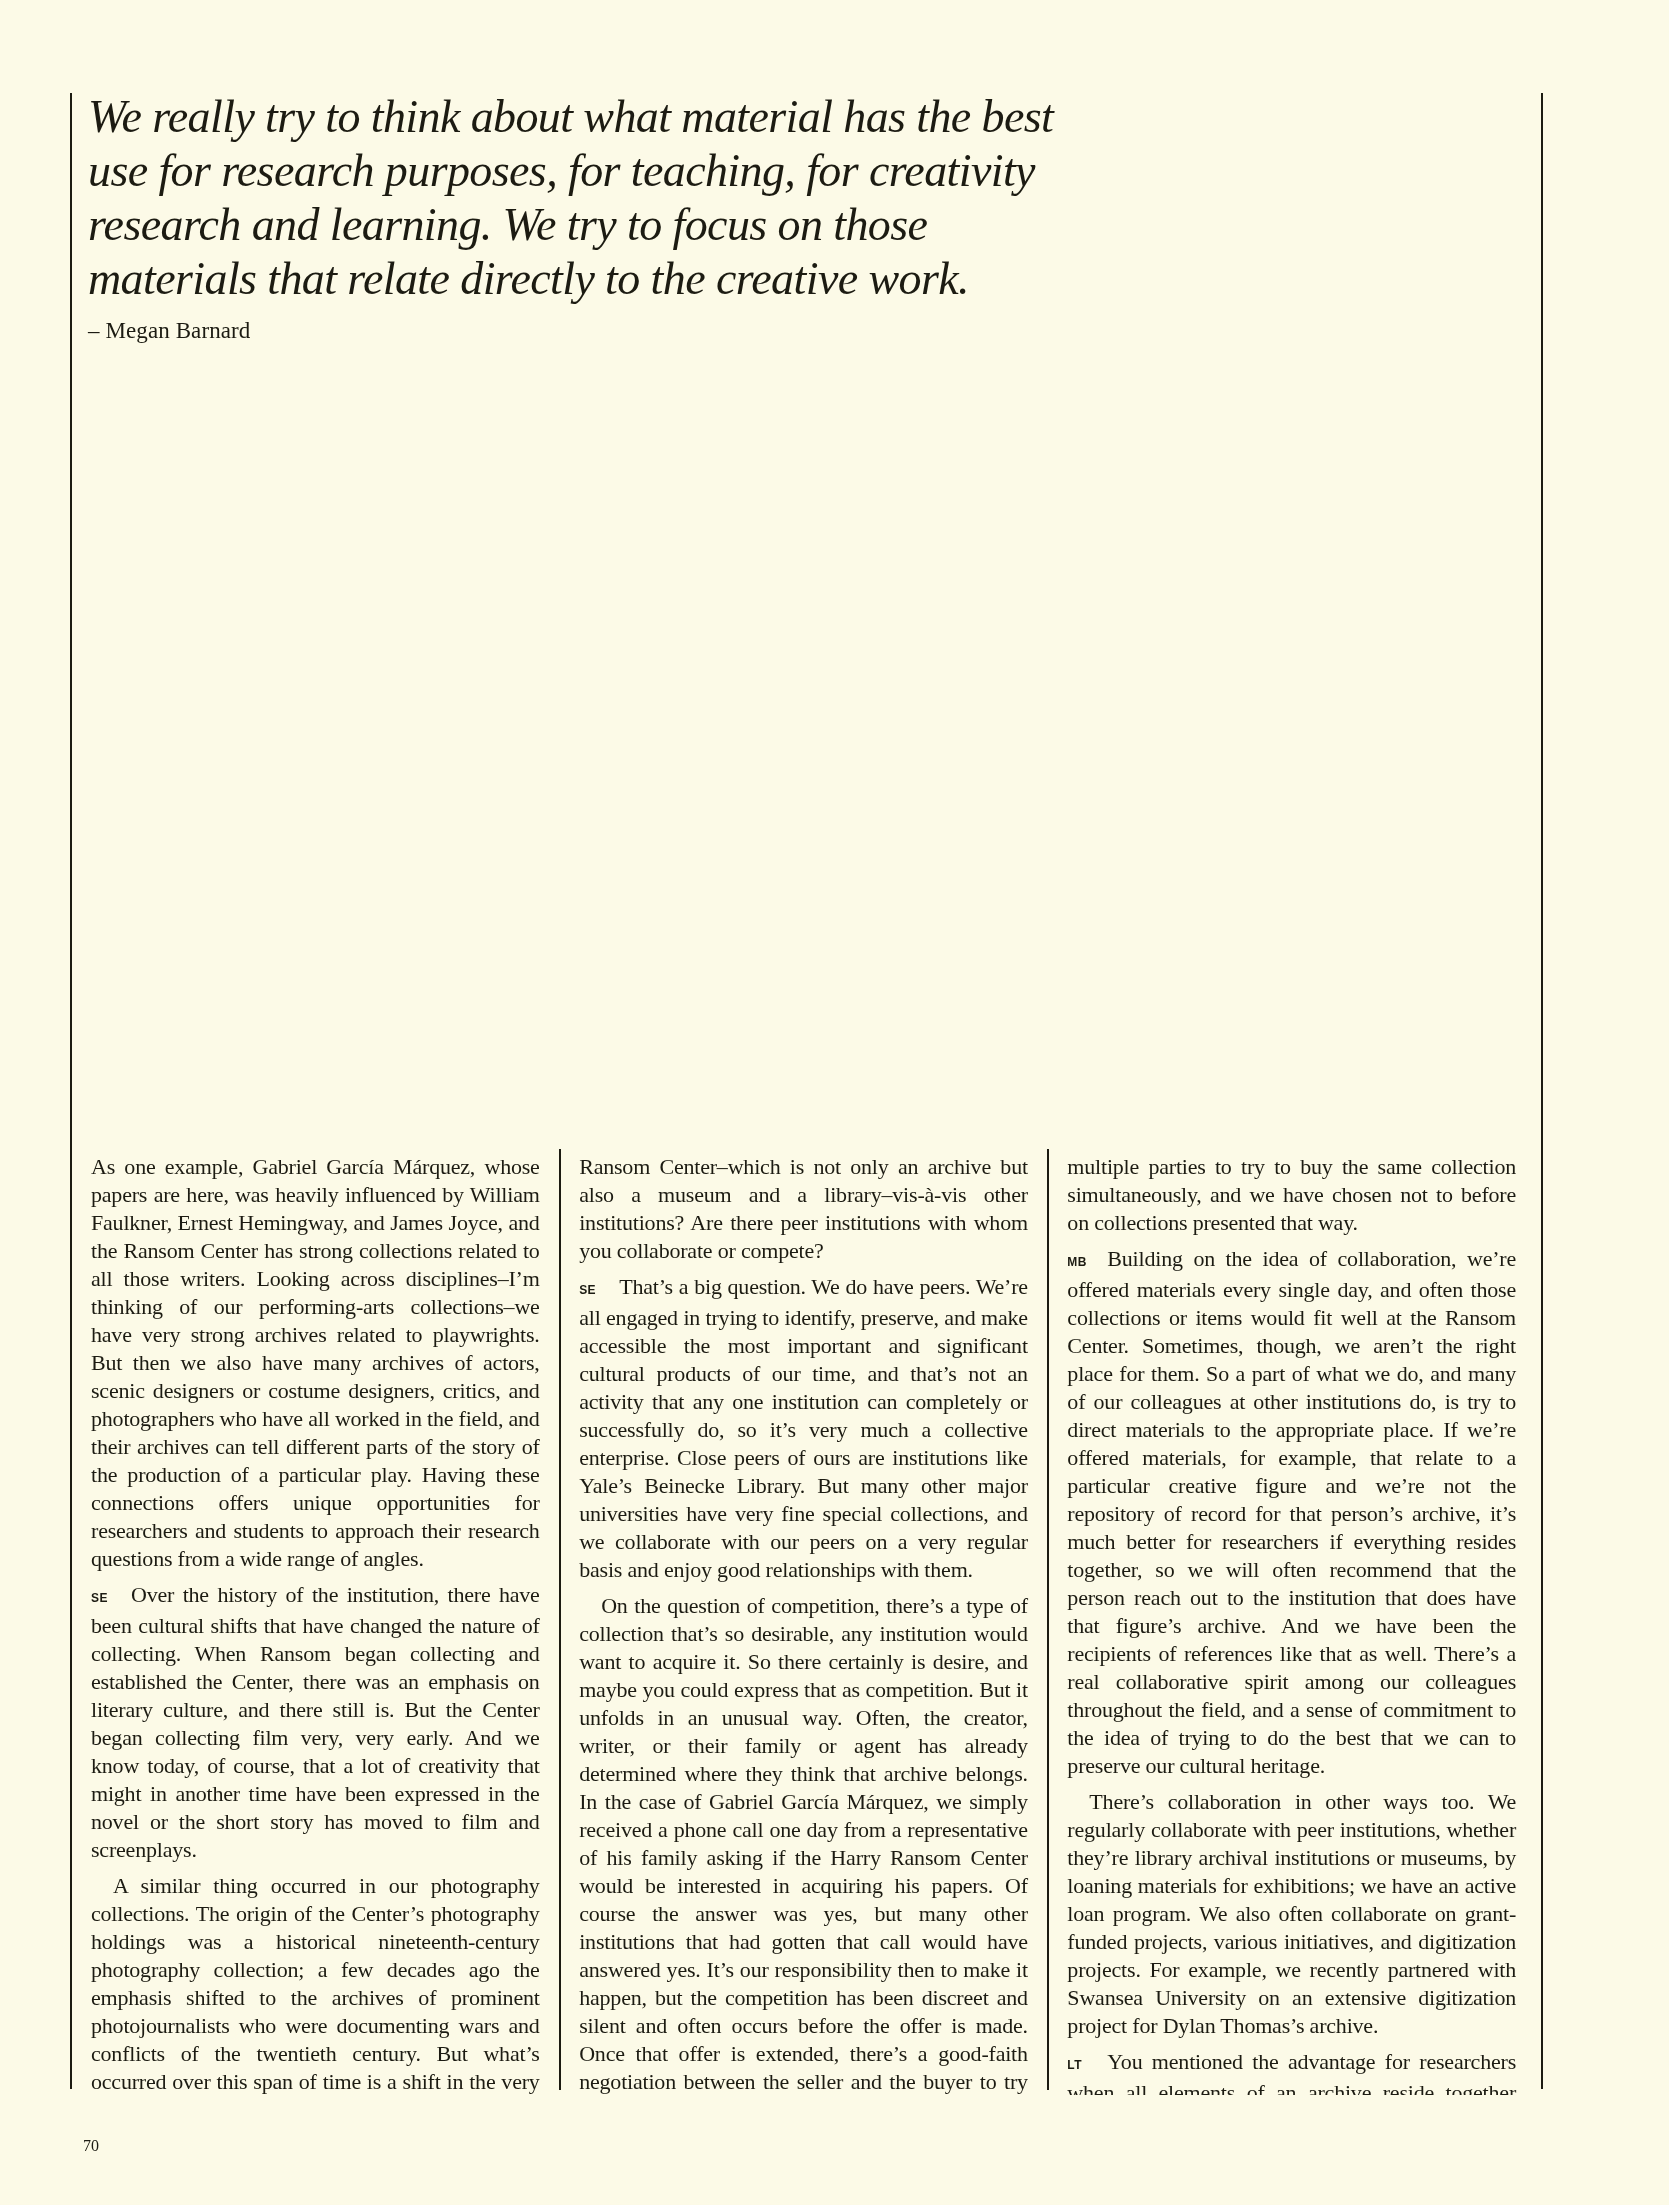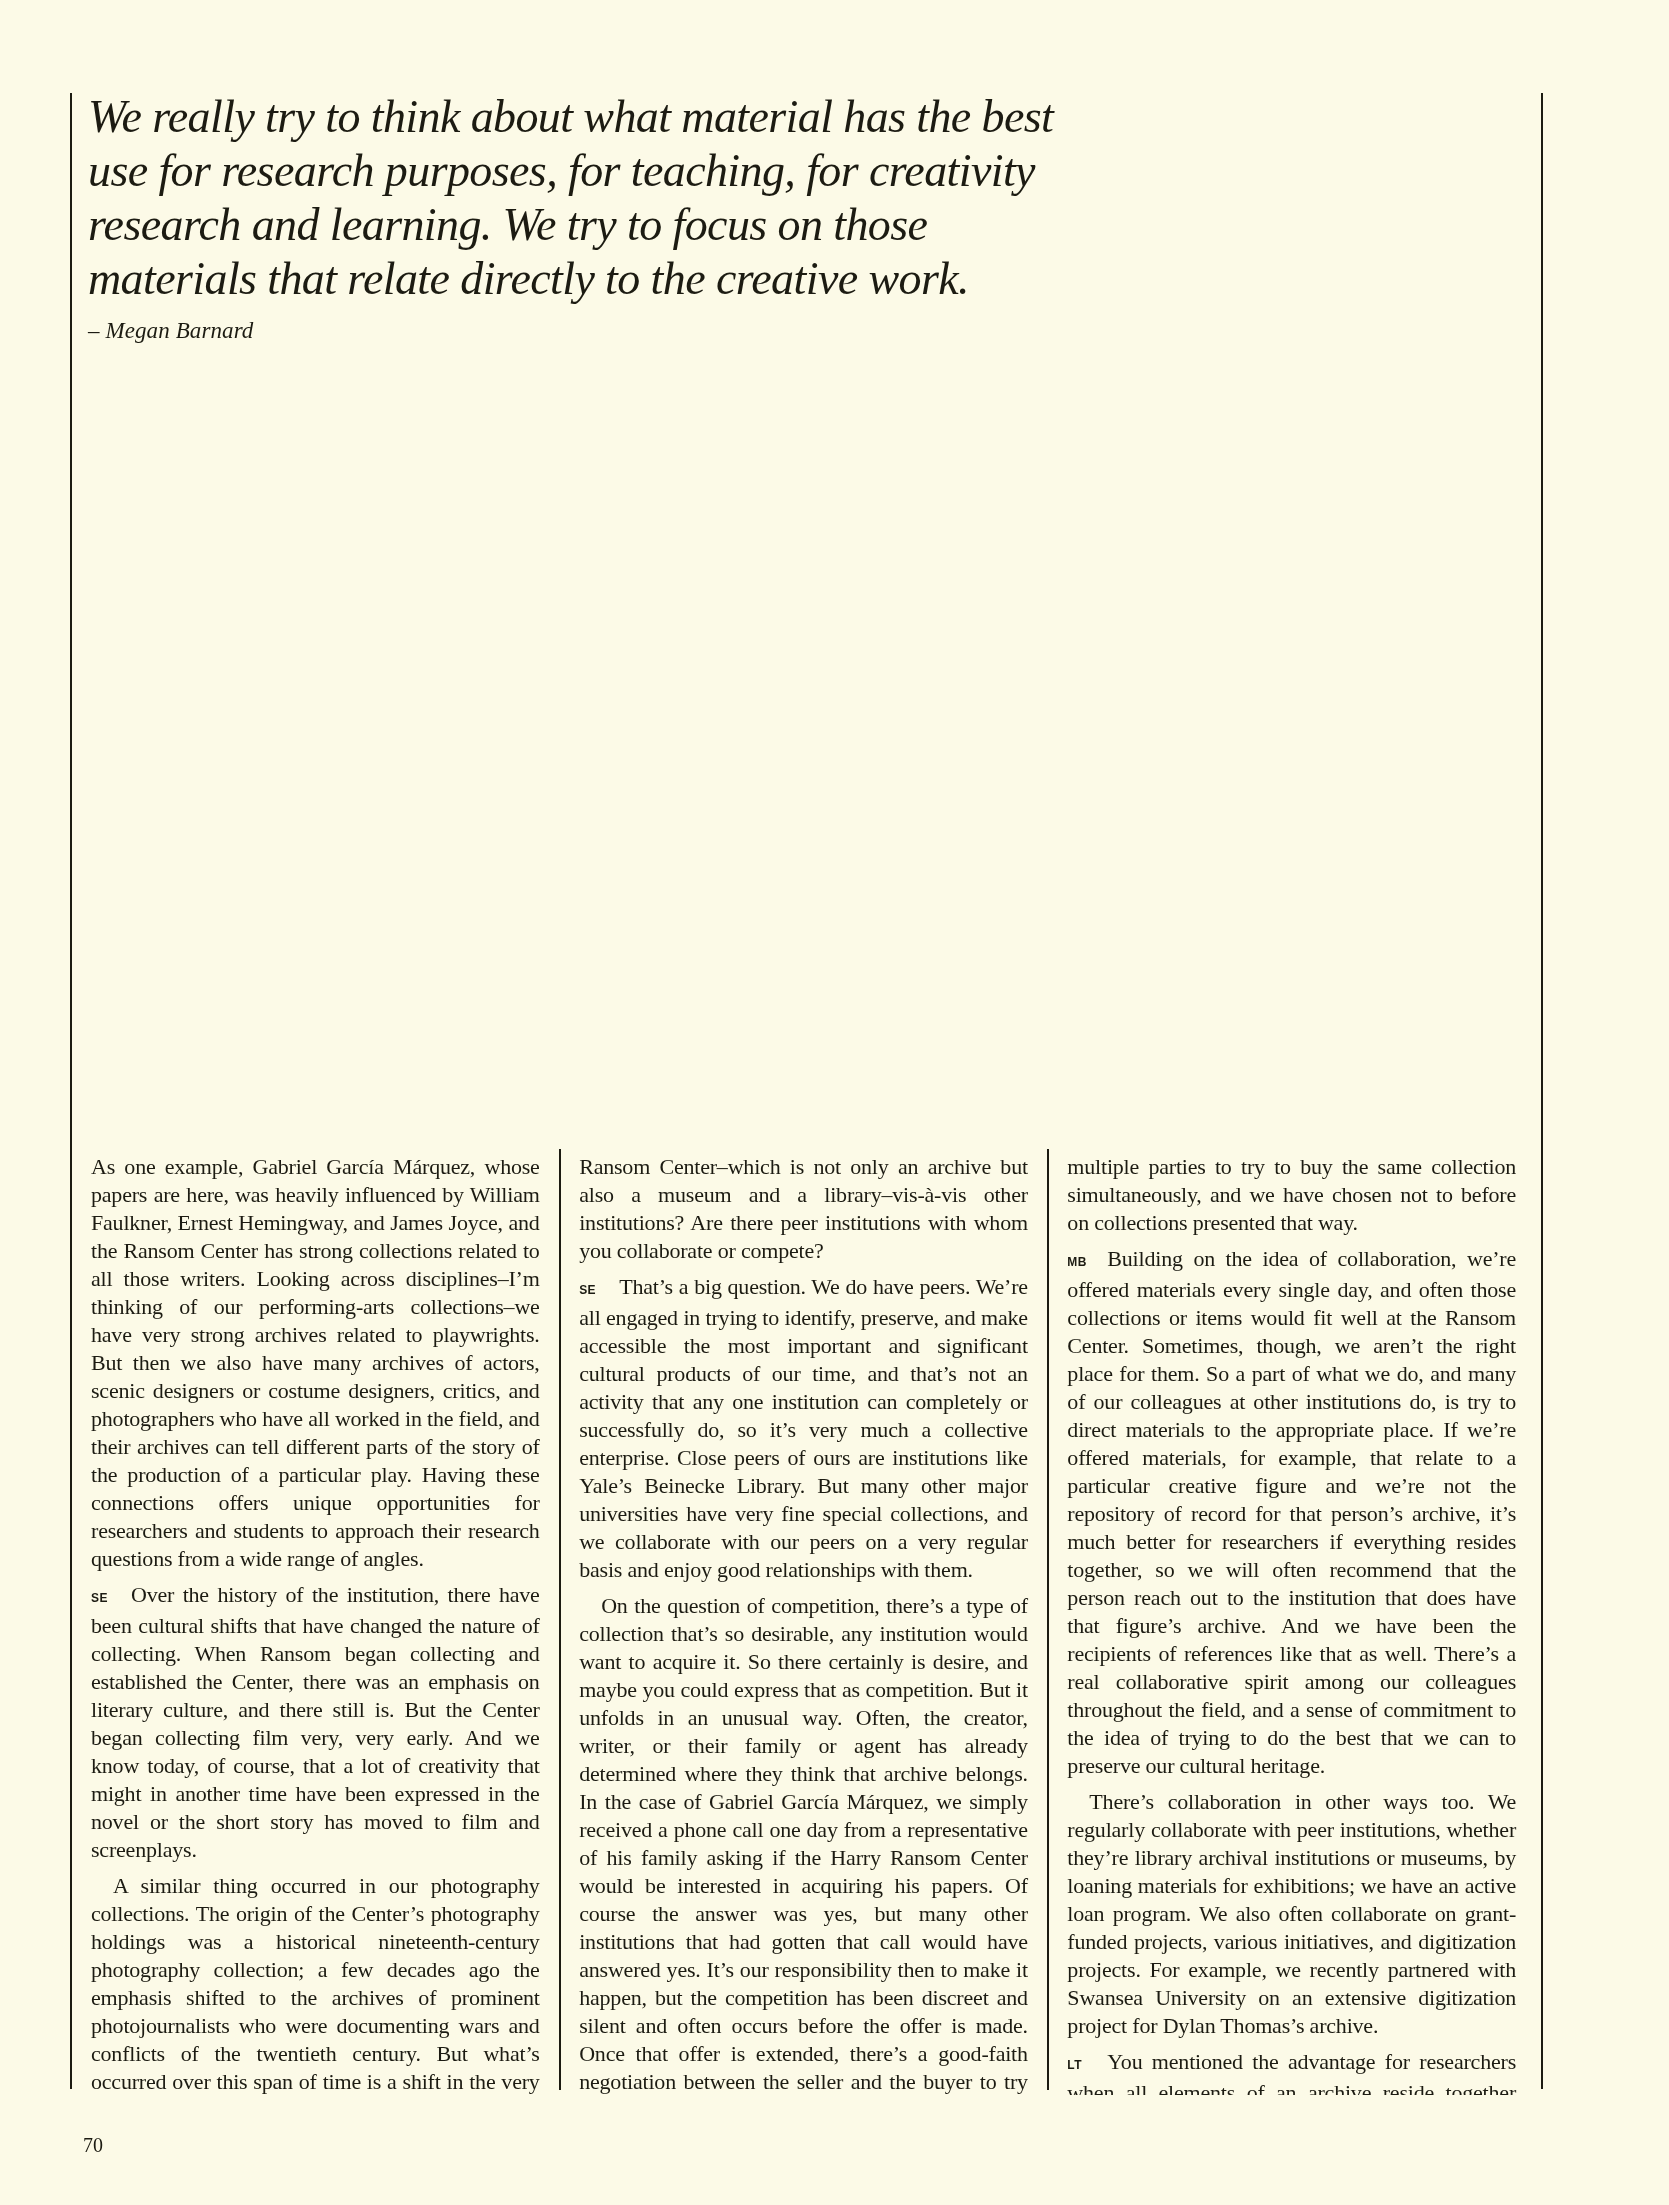--- a/index.html
+++ b/index.html
@@ -38,21 +38,20 @@
     font-size: 46px;
     line-height: 54px;
     letter-spacing: -0.6px;
     white-space: nowrap;
   }
   .attribution {
     margin-top: 10.3px;
     font-size: 23px;
     line-height: 29px;
     letter-spacing: 0.1px;
-    font-style: italic;
   }
 
   
   .columns {
     position: absolute;
     left: 83px;
     top: 1145px;
     width: 1441px;
     height: 950px;
     display: flex;
@@ -80,21 +79,21 @@
     font-weight: bold;
     font-size: 12px;
     letter-spacing: 0.4px;
     text-indent: 0;
   }
 
   .page-number {
     position: absolute;
     left: 83px;
     top: 2131px;
-    font-size: 20px;
+    font-size: 16px;
     line-height: 29px;
   }
 </style>
 </head>
 <body>
 
 <div class="vrule vrule-left"></div>
 <div class="vrule vrule-right"></div>
 <div class="vrule vrule-div1"></div>
 <div class="vrule vrule-div2"></div>

